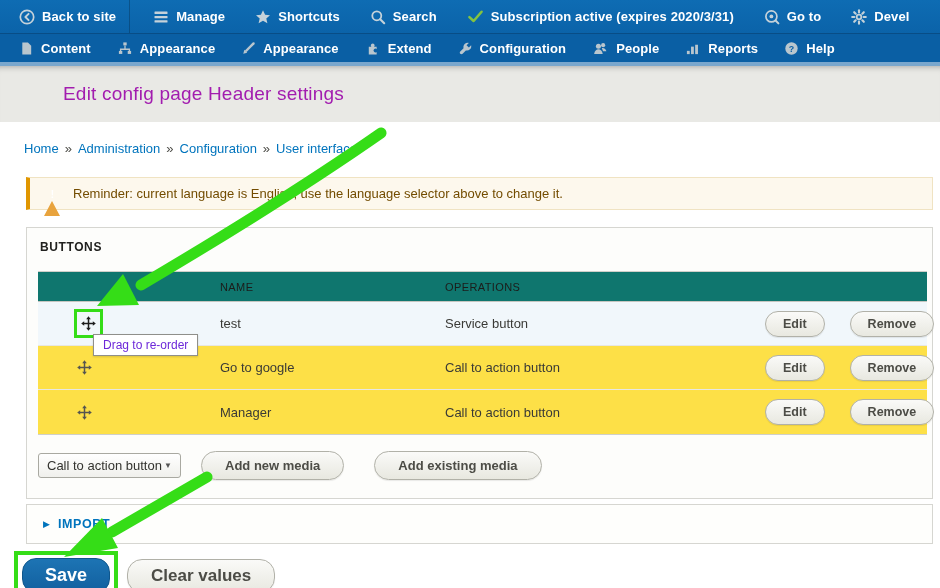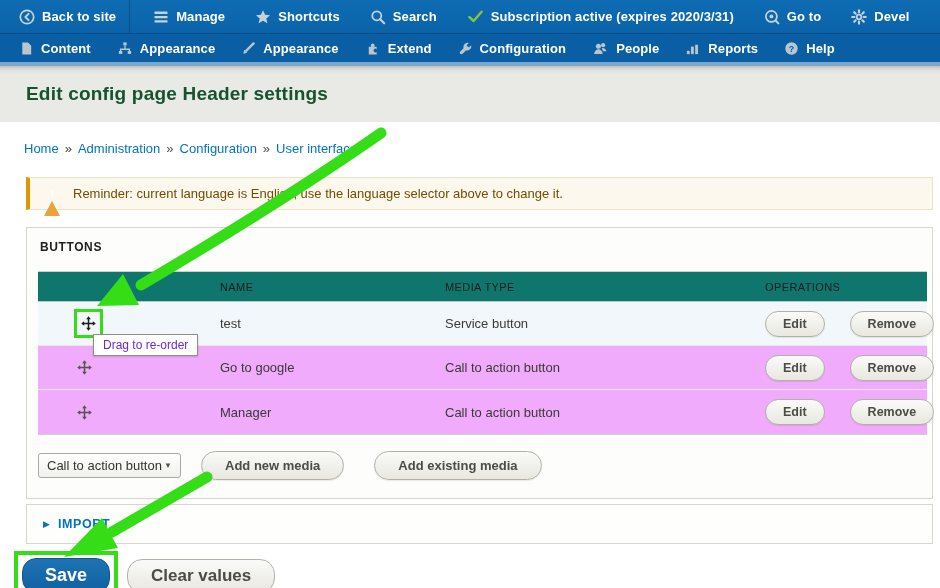--- a/index.html
+++ b/index.html
@@ -27,21 +27,21 @@
   .tb-item.sep { border-right:1px solid rgba(0,0,0,.22); margin-right:6px; }
   .tb-label { color:#ffffff; font-size:13px; font-weight:bold; letter-spacing:.1px; }
   .tb-icon { display:inline-flex; color:#c5d2da; }
   .tb-icon svg { display:block; }
   .toolbar-admin .tb-icon { color:#b9c6ce; }
   
   .title-band {
     height:56px; background:#e9e9e5; display:flex; align-items:center;
     padding:0 26px; box-shadow: inset 0 7px 7px -7px rgba(0,0,0,.35);
   }
-  .title-band h1 { font-size:19px; font-weight:bold; color:#14532d; letter-spacing:.2px; }
+  .title-band h1 { font-size:19px; font-weight:normal; color:#a21caf; letter-spacing:.2px;margin-left:37px; }
   
   .breadcrumb { padding:19px 26px 0 24px; font-size:13px; color:#55554f; }
   .breadcrumb a { color:#0074bd; text-decoration:none; cursor:pointer; }
   .breadcrumb .bc-sep { margin:0 6px; color:#4c4c47; }
   
   .warning-box {
     margin:21px 7px 0 26px; background:#fdf8ed; border:1px solid #f0e3c2;
     border-left:4px solid #e09600; padding:8px 14px; display:flex; align-items:center; gap:12px;
     font-size:13px; color:#734c00; height:33px;
   }
@@ -62,21 +62,21 @@
   .legend { font-size:12px; font-weight:bold; color:#21211f; letter-spacing:.6px; margin:2px 0 17px 2px; }
   .dtable { border-top:1px solid #cfcfc9; border-bottom:1px solid #cfcfc9; }
   .trow, .thead {
     display:grid; grid-template-columns:170px 225px 320px 1fr; align-items:center;
   }
   .thead {
     height:30px; background:#0f766e; border-bottom:1px solid #c6c6c0;
     font-size:11px; font-weight:normal; color:#1c1c1a; letter-spacing:.4px;
   }
   .thead .tcell, .trow .tcell { padding:0 12px; }
-  .trow { height:44px; font-size:13px; color:#3a3a36; border-bottom:1px solid #e7e7e2; background:#f0abfc; }
+  .trow { height:44px; font-size:13px; color:#3a3a36; border-bottom:1px solid #e7e7e2; background:#fde047; }
   .trow:last-child { border-bottom:none; }
   .trow.highlight { background:#f1f7fb; }
   .handle-cell { position:relative; padding-left:36px !important; height:100%; display:flex; align-items:center; }
   .drag-handle { display:inline-flex; cursor:move; padding:3px; }
   .green-outline { display:inline-flex; border:3px solid #35dd17; padding:1px; background:transparent; }
   .tooltip {
     position:absolute; left:55px; top:32px; background:#ffffff; border:1px solid #8f8f8a;
     font-size:12px; color:#6d28d9; padding:3px 9px; white-space:nowrap; z-index:20;
     box-shadow:0 1px 2px rgba(0,0,0,.15);
   }
@@ -290,21 +290,20 @@
   <span>Reminder: current language is English, use the language selector above to change it.</span>
 </div>
 
 <div class="buttons-box">
   <div class="legend">BUTTONS</div>
 
   <div class="dtable">
     <div class="thead">
       <div class="tcell"></div>
       <div class="tcell">NAME</div>
-      <div class="tcell">MEDIA TYPE</div>
       <div class="tcell">OPERATIONS</div>
     </div>
 
     <div class="trow highlight">
       <div class="tcell handle-cell">
         <span class="green-outline">
           <span class="drag-handle">
             <svg width="15" height="15" viewBox="0 0 15 15">
                 <g stroke="#1c1c1c" stroke-width="1.5">
                   <line x1="7.5" y1="3" x2="7.5" y2="12"></line>

